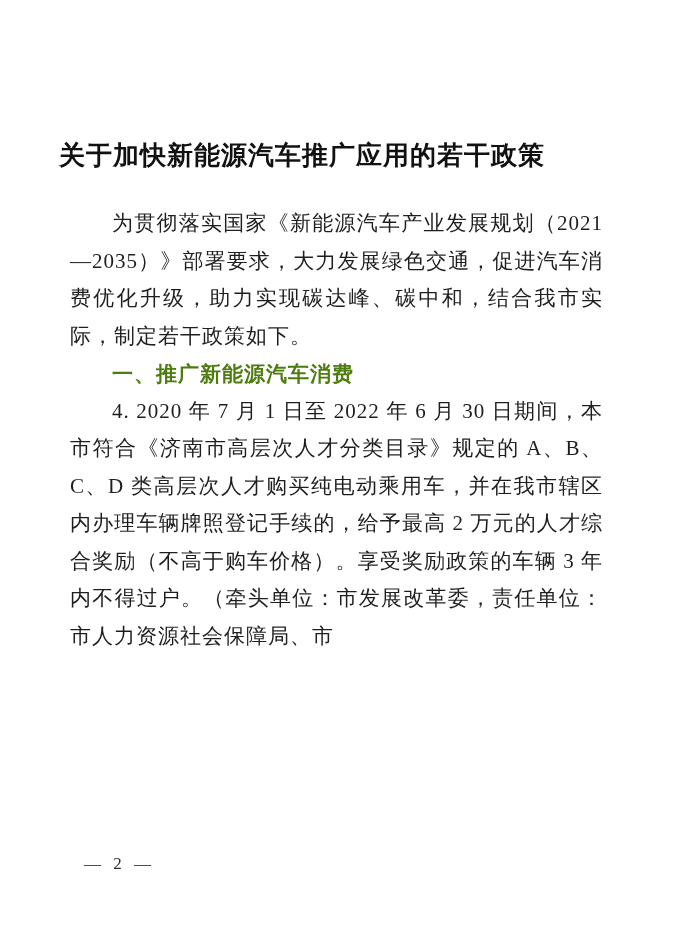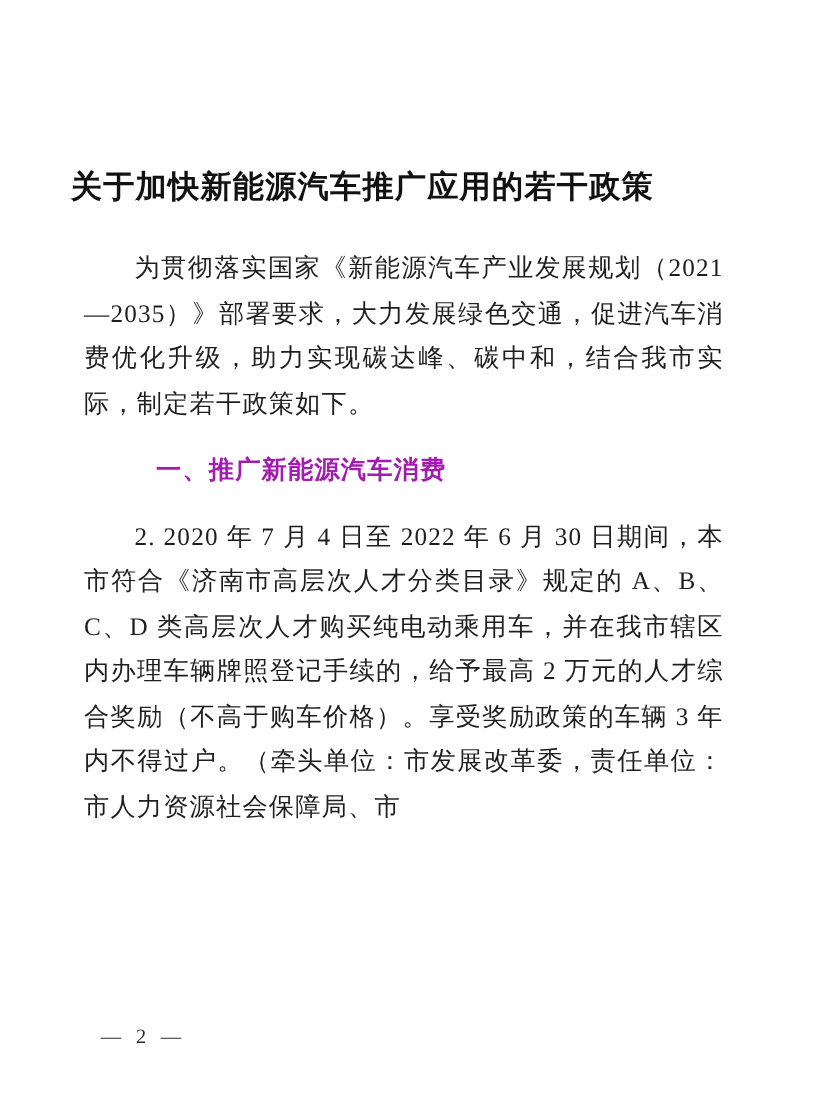--- a/index.html
+++ b/index.html
@@ -39,28 +39,28 @@
     line-height: 37.5px;
     text-align: justify;
     color: #1e1e1e;
   }
   .para {
     margin: 0;
     text-indent: 2em;
     letter-spacing: 1px;
   }
   .section-heading {
-    margin: 18px;
+    margin: 0;
     text-indent: 2em;
     font-family: "Liberation Sans", "DejaVu Sans", sans-serif;
     font-weight: bold;
     font-size: 21px;
     line-height: 37.5px;
     letter-spacing: 1px;
-    color: #a21caf;
+    color: #4d7c0f;
   }
   .page-number {
     position: absolute;
     left: 84px;
     top: 854px;
     font-family: "Liberation Serif", "DejaVu Serif", serif;
     font-size: 17px;
     letter-spacing: 4px;
     color: #2f2f2f;
   }
@@ -72,19 +72,19 @@
 
   <h1 class="doc-title">关于加快新能源汽车推广应用的若干政策</h1>
 
   <div class="doc-body">
 
     <p class="para">为贯彻落实国家《新能源汽车产业发展规划（2021—2035）》部署要求，大力发展绿色交通，促进汽车消费优化升级，助力实现碳达峰、碳中和，结合我市实际，制定若干政策如下。</p>
 
     <h2 class="section-heading">一、推广新能源汽车消费</h2>
 
 
-    <p class="para">2. 2020 年 7 月 4 日至 2022 年 6 月 30 日期间，本市符合《济南市高层次人才分类目录》规定的 A、B、C、D 类高层次人才购买纯电动乘用车，并在我市辖区内办理车辆牌照登记手续的，给予最高 2 万元的人才综合奖励（不高于购车价格）。享受奖励政策的车辆 3 年内不得过户。（牵头单位：市发展改革委，责任单位：市人力资源社会保障局、市</p>
+    <p class="para">4. 2020 年 7 月 1 日至 2022 年 6 月 30 日期间，本市符合《济南市高层次人才分类目录》规定的 A、B、C、D 类高层次人才购买纯电动乘用车，并在我市辖区内办理车辆牌照登记手续的，给予最高 2 万元的人才综合奖励（不高于购车价格）。享受奖励政策的车辆 3 年内不得过户。（牵头单位：市发展改革委，责任单位：市人力资源社会保障局、市</p>
 
   </div>
 
   <div class="page-number">— 2 —</div>
 
 </div>
 
 </body></html>

